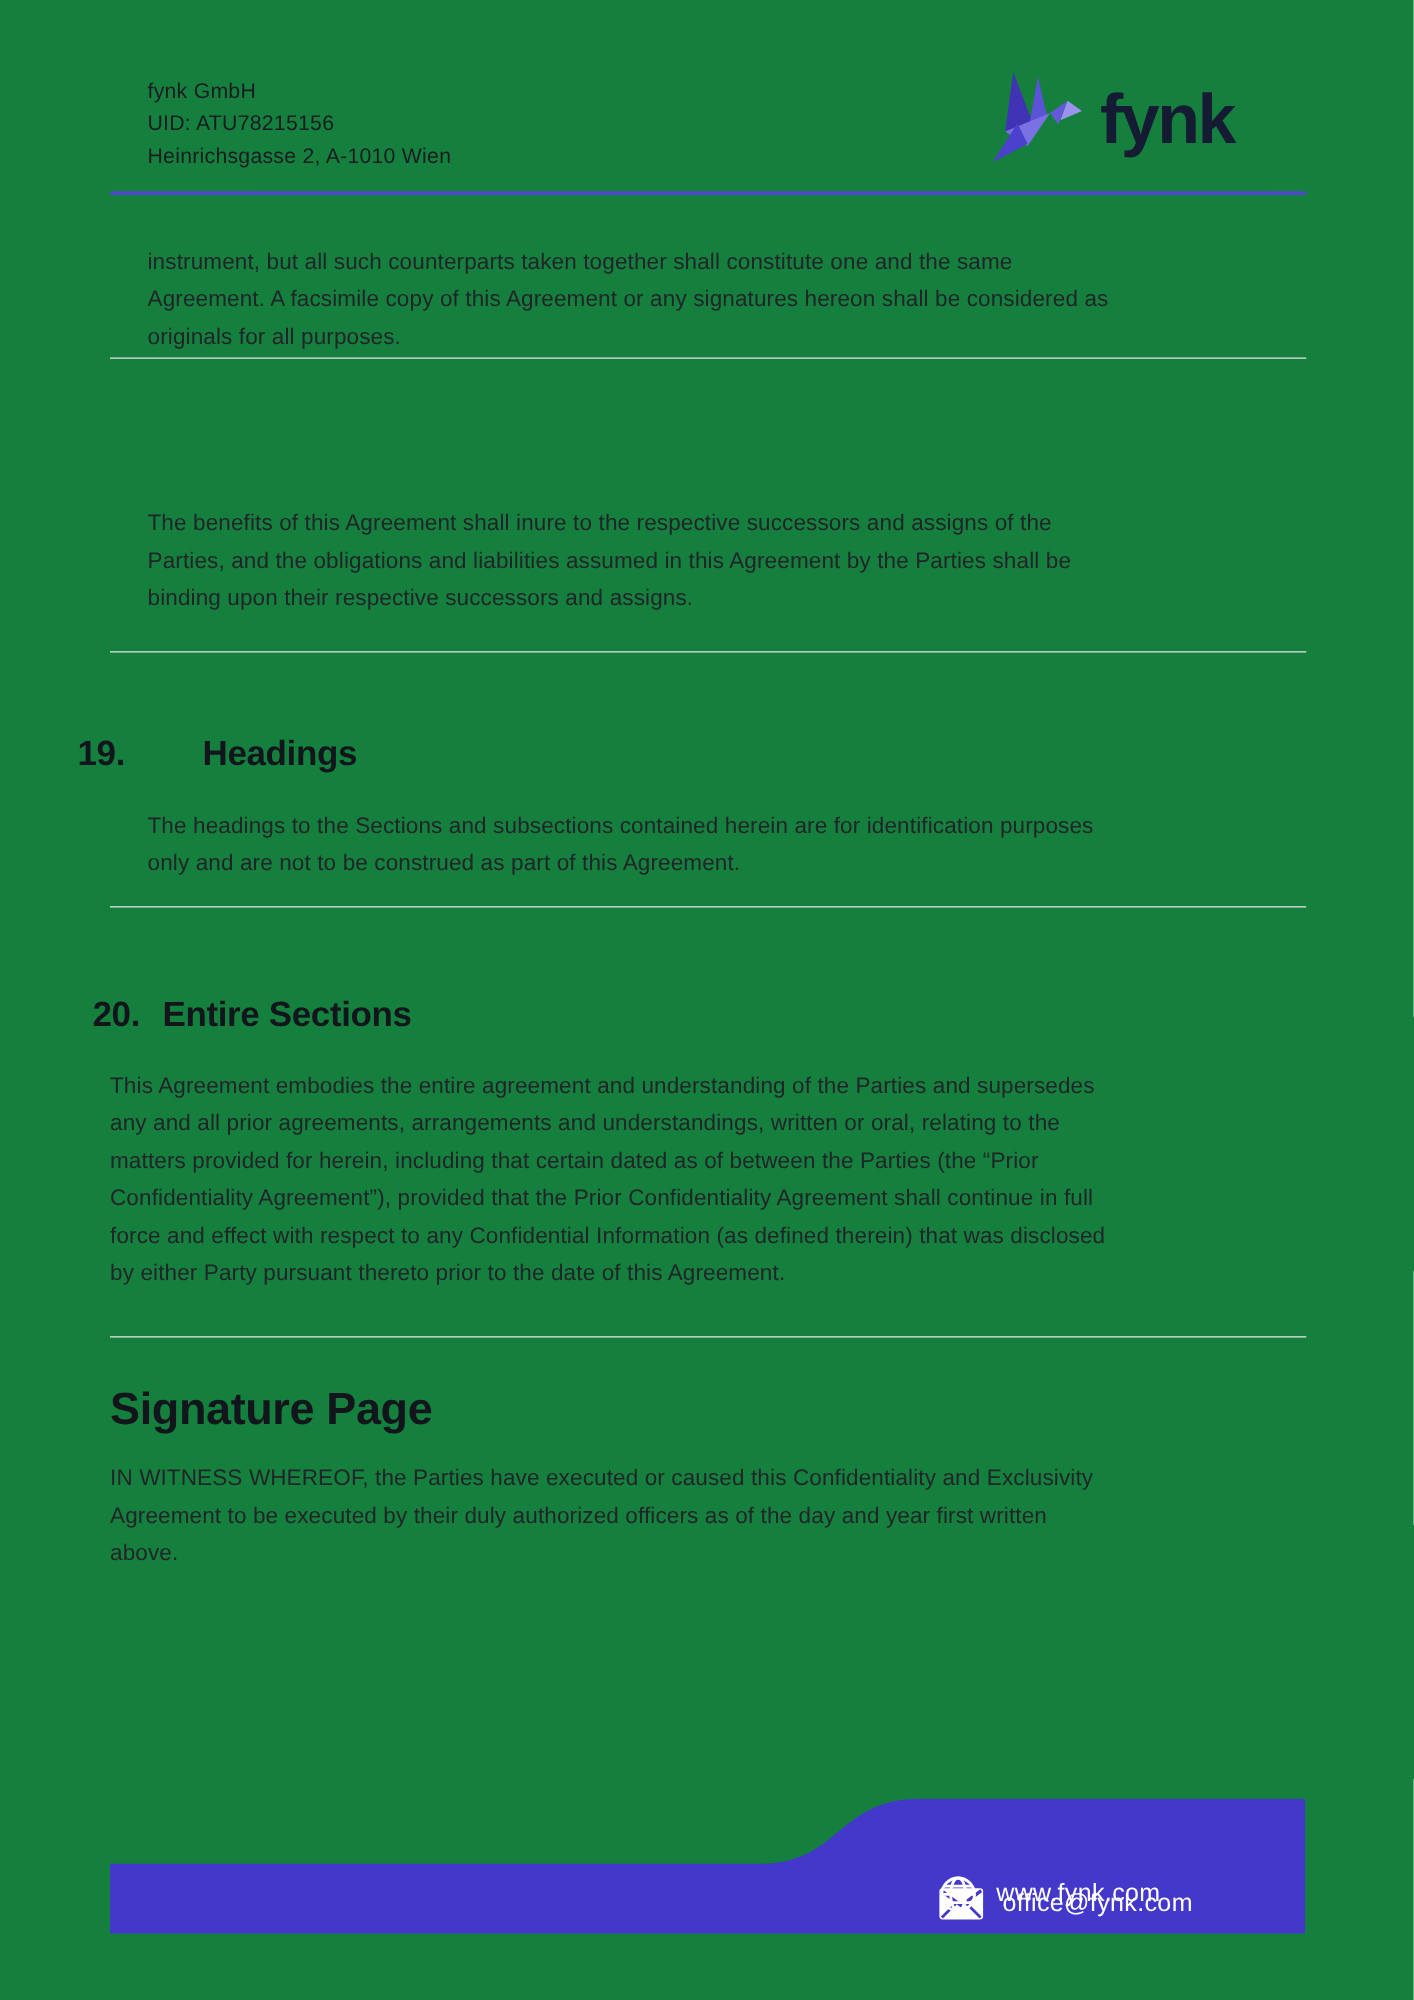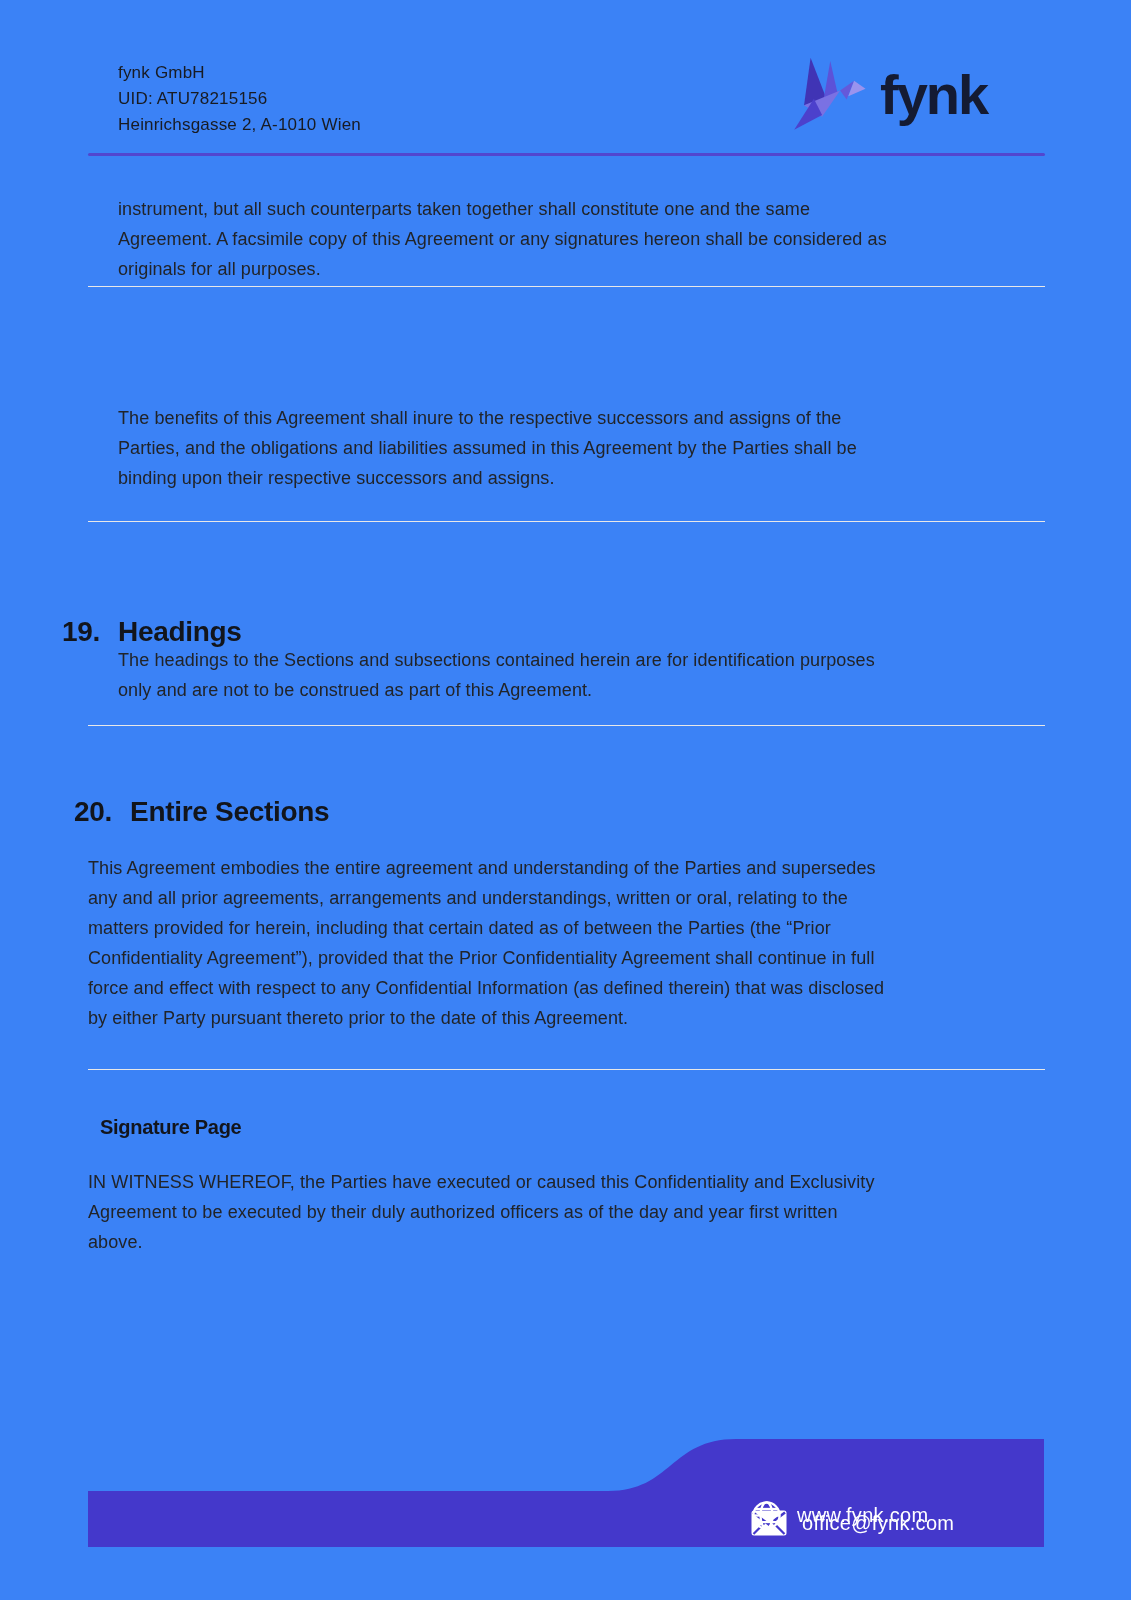--- a/index.html
+++ b/index.html
@@ -1,18 +1,18 @@
 <!DOCTYPE html>
 <html><head>
 <meta charset="utf-8">
 <style>
   * { margin:0; padding:0; box-sizing:border-box; }
   html,body { background:#ffffff; }
   .page {
-    position:relative; width:1131px; height:1600px; background:#3b82f6;
+    position:relative; width:1131px; height:1600px; background:#15803d;
     font-family:"Liberation Sans", sans-serif; overflow:hidden;
   }
   .header-info {
     position:absolute; left:118px; top:60px;
     font-size:17px; line-height:26px; color:#181b22; letter-spacing:0.2px;
   }
   .logo {
     position:absolute; left:786px; top:52px; width:260px; height:86px;
     display:flex; align-items:center; gap:12px;text-align:right;
   }
@@ -31,22 +31,22 @@
   .divider {
     position:absolute; left:88px; width:957px; height:1px; background:#e8e8e8;
   }
   .sec-heading {
     position:absolute; left:62px; display:flex;
     font-size:28px; font-weight:bold; color:#12151c; line-height:36px;
     letter-spacing:-0.3px;
   }
   .sec-num { width:56px; flex:none; }
   .sig-heading {
-    position:absolute; left:88px; font-size:20px; font-weight:bold;
-    color:#12151c; line-height:36px; letter-spacing:-0.3px;margin-left:12px;
+    position:absolute; left:88px; font-size:36px; font-weight:bold;
+    color:#12151c; line-height:36px; letter-spacing:-0.3px;
   }
   .footer-shape { position:absolute; left:88px; top:1439px; width:956px; height:108px; }
   .footer-row {
     position:absolute; left:751px; height:32px; display:flex; align-items:center;
     gap:15px; color:#ffffff; font-size:20px; letter-spacing:0.3px; cursor:pointer;
   }
   .footer-row.r1 { top:1507px; }
   .footer-row.r2 { top:1499px; }
   .ficon { flex:none; display:flex; align-items:center; }
 </style>
@@ -82,21 +82,21 @@
 originals for all purposes.</div>
 
   <div class="divider" style="top:286px;"></div>
 
   <div class="para" style="left:118px; top:403px; width:930px;">The benefits of this Agreement shall inure to the respective successors and assigns of the
 Parties, and the obligations and liabilities assumed in this Agreement by the Parties shall be
 binding upon their respective successors and assigns.</div>
 
   <div class="divider" style="top:521px;"></div>
 
-  <div class="sec-heading" style="top:614px;">
+  <div class="sec-heading" style="top:585px;gap:44px;">
     <span class="sec-num">19.</span>
     <span>Headings</span>
   </div>
   <div class="para" style="left:118px; top:645px; width:930px;">The headings to the Sections and subsections contained herein are for identification purposes
 only and are not to be construed as part of this Agreement.</div>
 
   <div class="divider" style="top:725px;"></div>
 
   <div class="sec-heading" style="top:794px;margin-left:12px;">
     <span class="sec-num">20.</span>

